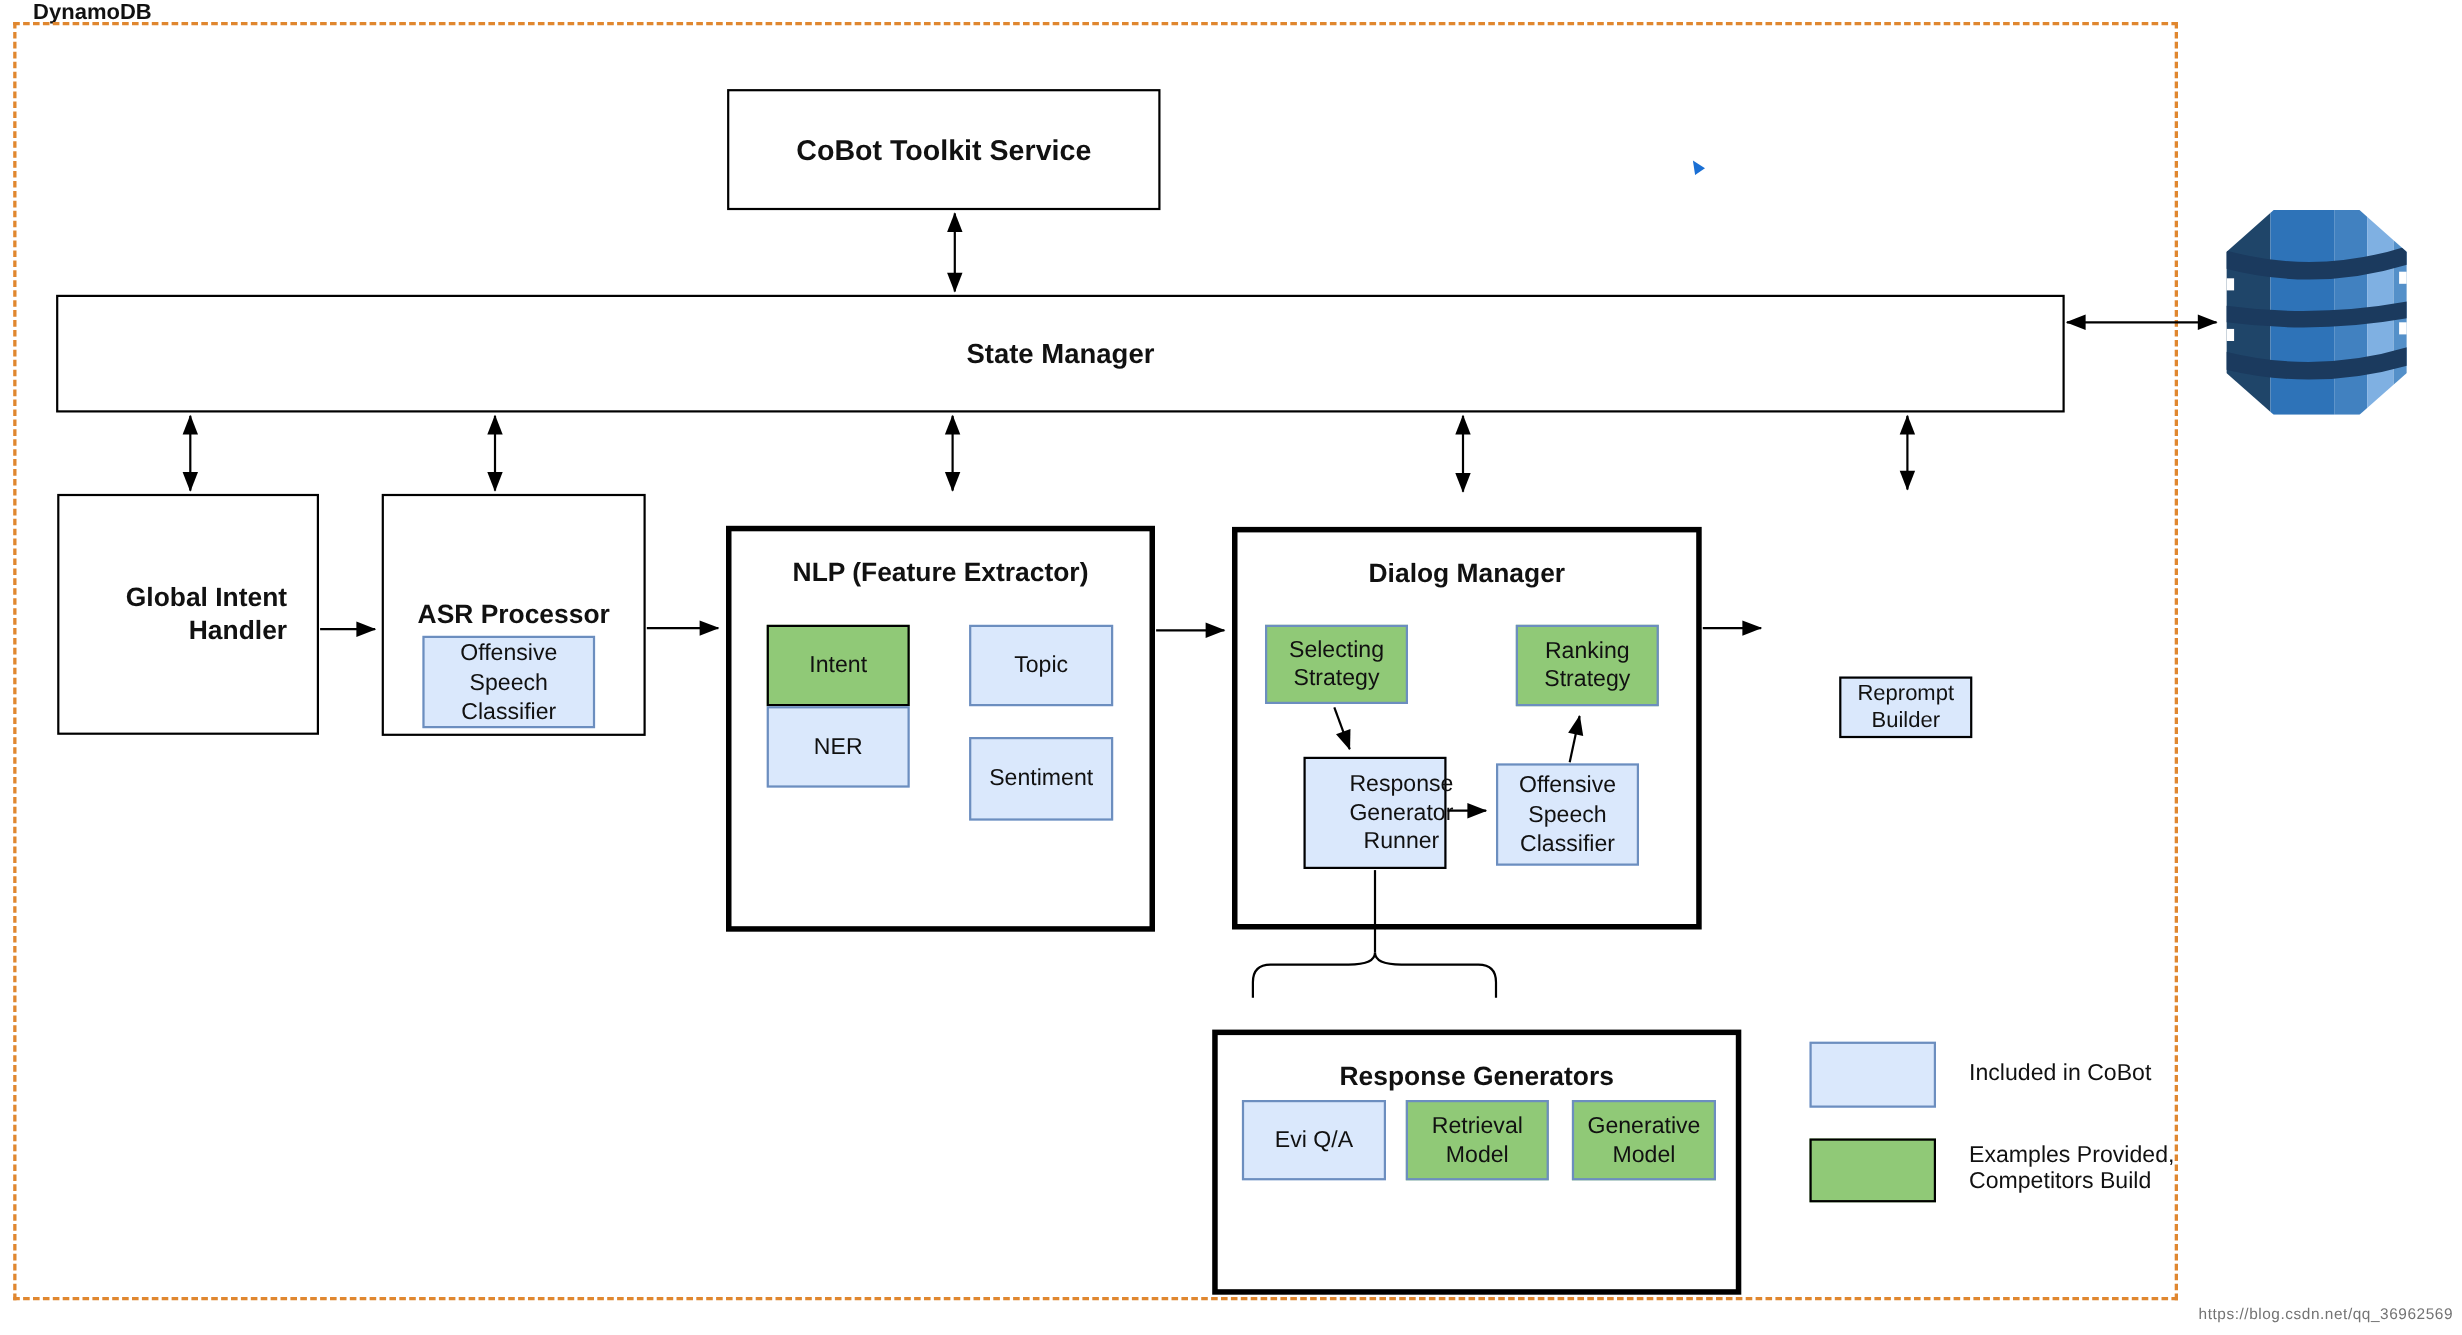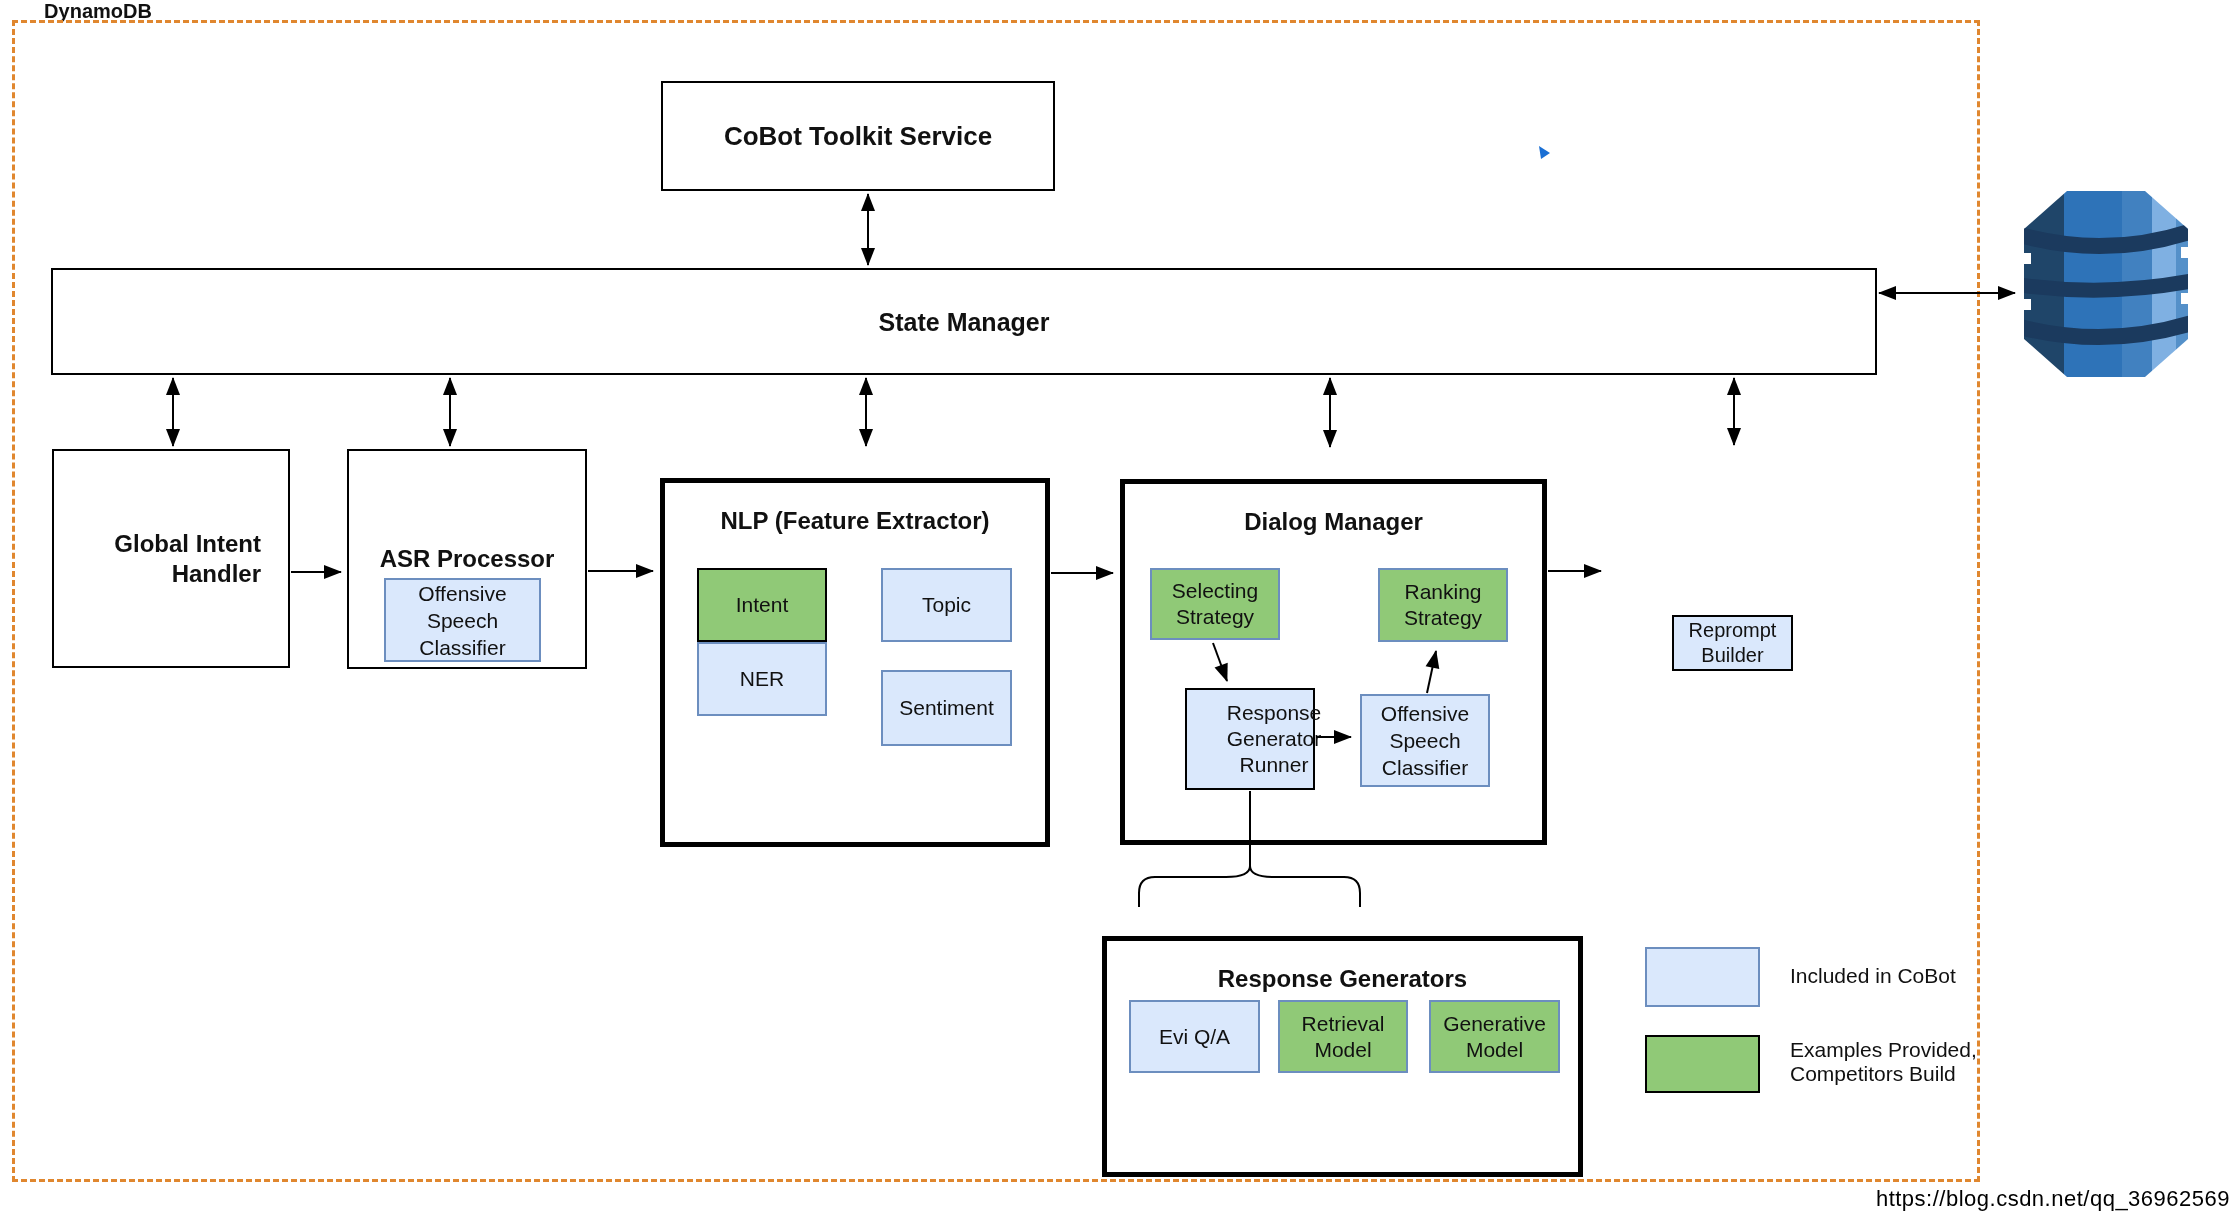--- a/index.html
+++ b/index.html
@@ -12,22 +12,22 @@
   .title{font-weight:bold;font-size:24px;line-height:30px;}
   .big-title{position:absolute;left:0;right:0;text-align:center;font-weight:bold;font-size:24px;}
   .chip{position:absolute;box-sizing:border-box;display:flex;align-items:center;justify-content:center;
         text-align:center;font-size:21px;line-height:26px;}
   .chip.blue{background:#dae8fc;border:2px solid #6c8ebf;}
   .chip.green{background:#90c977;border:2px solid #6c8ebf;}
   .chip.green.blackb{border-color:#000;}
   .chip.blackb{border-color:#000;}
   #frame{left:12px;top:20px;width:1968px;height:1162px;border:3px dashed #e0872f;box-sizing:border-box;}
   #overlay{position:absolute;left:0;top:0;width:2238px;height:1214px;pointer-events:none;}
-  #watermark{right:8px;top:1186px;position:absolute;color:#000000;font-size:22px;letter-spacing:0.5px;}
-  #dynamo-label{left:2022px;top:416px;width:168px;text-align:center;font-weight:bold;font-size:20px;padding-left:14px;}
+  #watermark{right:8px;top:1186px;position:absolute;color:#737373;font-size:14px;letter-spacing:0.5px;}
+  #dynamo-label{left:2022px;top:416px;width:168px;text-align:center;font-weight:bold;font-size:20px;}
   .legend-text{position:absolute;font-size:21px;line-height:24px;}
 </style>
 </head>
 <body>
 
 <div id="canvas">
 
   <div id="frame" class="abs"></div>
 
   <div class="box flexc" style="left:661px;top:81px;width:394px;height:110px;">

